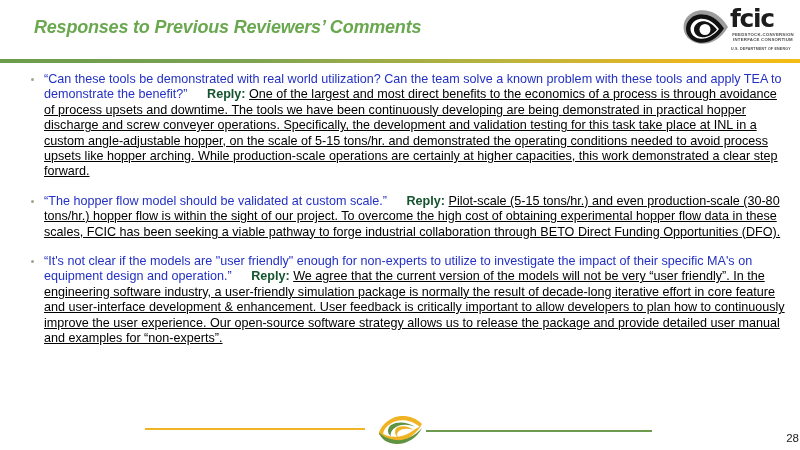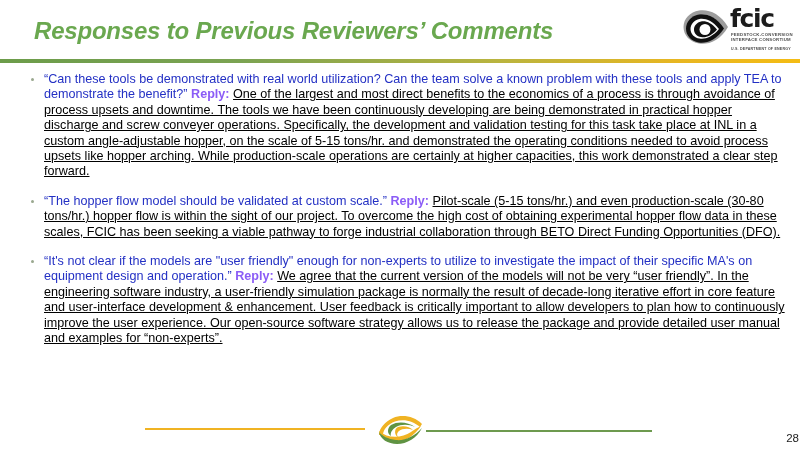--- a/index.html
+++ b/index.html
@@ -29,21 +29,21 @@
     left: 0;
     top: 0;
     width: 800px;
     height: 62px;
   }
 
   .slide-title {
     position: absolute;
     left: 34px;
     top: 17px;
-    font-size: 24px;
+    font-size: 18px;
     font-style: italic;
     font-weight: bold;
     color: #6aa84f;
     letter-spacing: -0.2px;
     white-space: nowrap;
   }
 
   .header-rule {
     position: absolute;
     left: 0;
@@ -53,20 +53,21 @@
     background: linear-gradient(to right, #6c9c4a 0%, #7ba352 30%, #b9b43f 62%, #e8b621 85%, #f4bc14 100%);
   }
 
   
   .fcic-logo {
     position: absolute;
     right: 5px;
     top: 6px;
     width: 112px;
     height: 50px;
+    text-align: center;
   }
 
   .fcic-mark {
     position: absolute;
     left: 0;
     top: 2px;
     width: 46px;
     height: 38px;
   }
 
@@ -128,21 +129,21 @@
     position: absolute;
     left: 1px;
     top: 6px;
     width: 3px;
     height: 3px;
     background: #9aa88f;
     border-radius: 50%;
   }
 
   .q { color: #2330c4; }
-  .reply-label { font-weight: bold; color: #8b5cf6; }
+  .reply-label { font-weight: bold; color: #14532d; margin-left: 16px; }
   .body-text { color: #000000; text-decoration: underline; }
 
   
   .slide-footer {
     position: absolute;
     left: 0;
     bottom: 0;
     width: 800px;
     height: 48px;
   }

